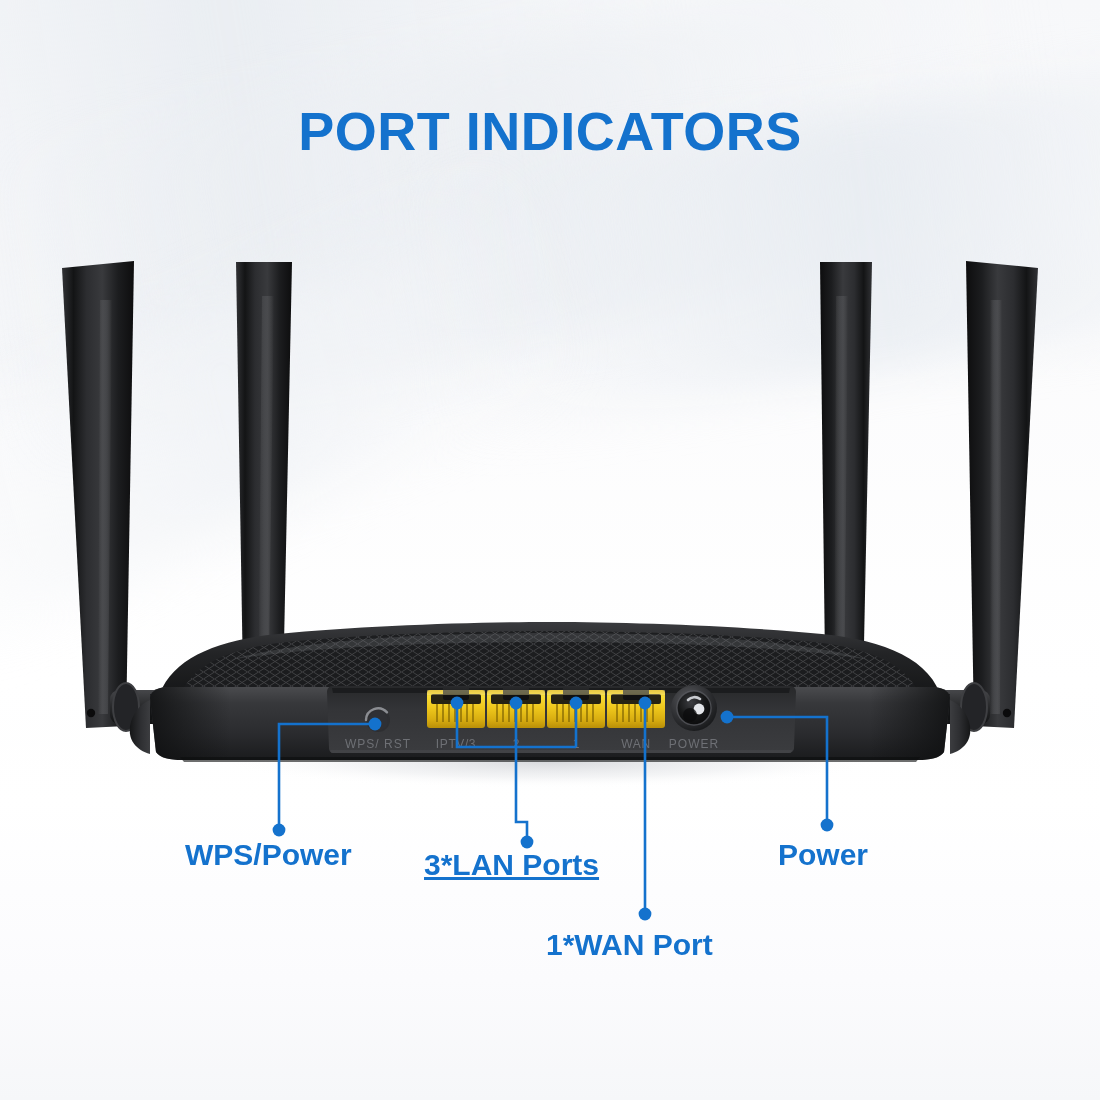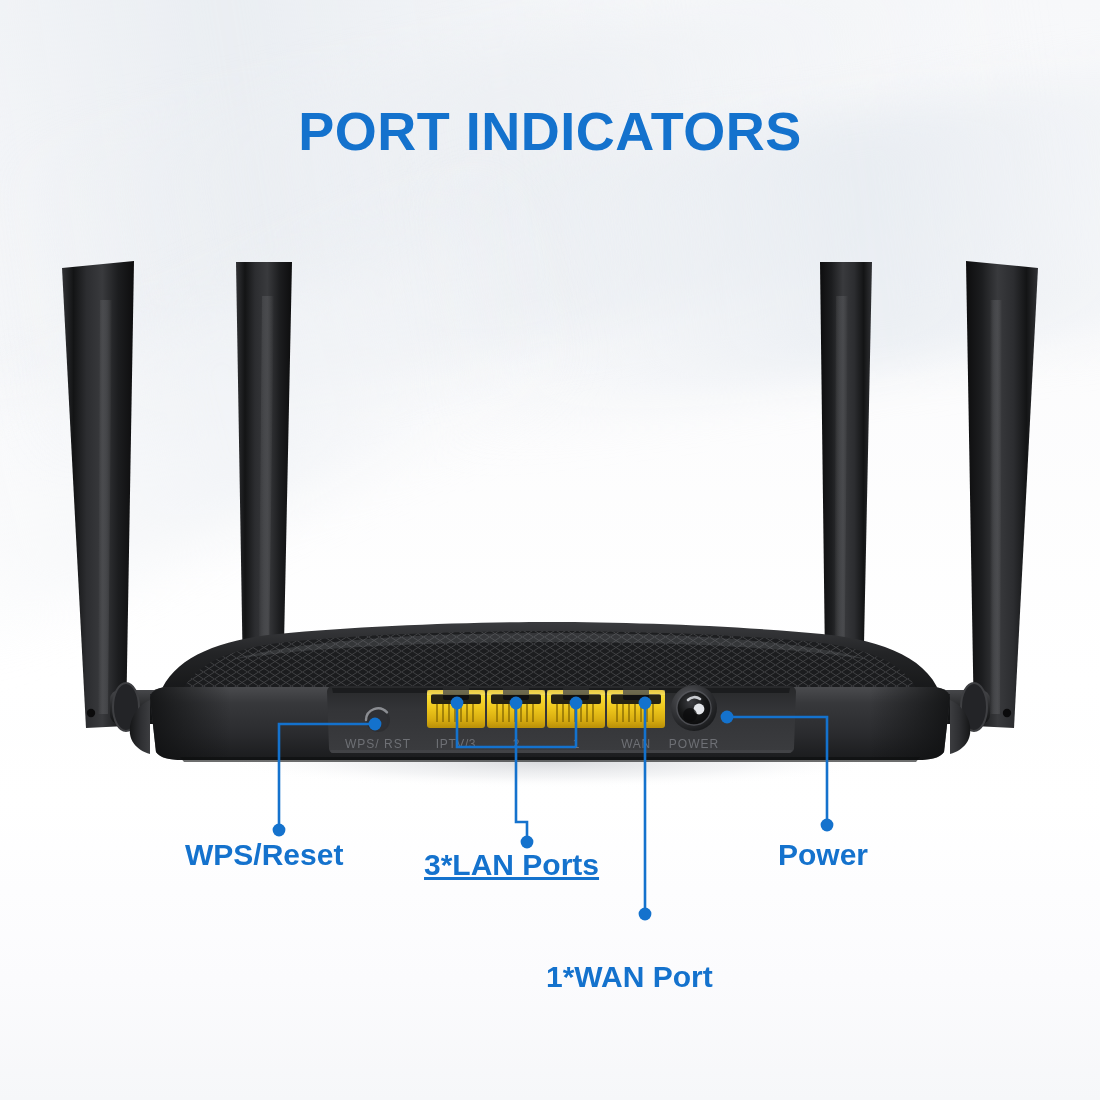--- a/index.html
+++ b/index.html
@@ -60,21 +60,21 @@
   #router{position:absolute;left:0;top:0;width:1100px;height:1100px;}
 
   
   #callouts{position:absolute;left:0;top:0;width:1100px;height:1100px;}
   .label{
     position:absolute;
     color:#1472cd;font-weight:bold;white-space:nowrap;
   }
   .lbl-wps{left:185px;top:838px;font-size:30px;}
   .lbl-lan{left:424px;top:848px;font-size:30px;text-decoration:underline;}
-  .lbl-wan{left:546px;top:928px;font-size:30px;margin-top:32px;}
+  .lbl-wan{left:546px;top:928px;font-size:30px;}
   .lbl-pow{left:778px;top:838px;font-size:30px;}
 </style>
 </head>
 <body>
 
 <div id="stage">
 
   <div class="bg-base"></div>
   <div class="bg-streak streak-a"></div>
   <div class="bg-streak streak-b"></div>
@@ -363,18 +363,18 @@
       <circle cx="516" cy="703" r="6.4"></circle>
       <circle cx="576" cy="703" r="6.4"></circle>
       <circle cx="527" cy="842" r="6.4"></circle>
       <circle cx="645" cy="703" r="6.4"></circle>
       <circle cx="645" cy="914" r="6.4"></circle>
       <circle cx="727" cy="717" r="6.4"></circle>
       <circle cx="827" cy="825" r="6.4"></circle>
     </g>
   </svg>
 
-  <div class="label lbl-wps">WPS/Reset</div>
+  <div class="label lbl-wps">WPS/Power</div>
   <div class="label lbl-lan">3*LAN Ports</div>
   <div class="label lbl-wan">1*WAN Port</div>
   <div class="label lbl-pow">Power</div>
 
 </div>
 
 </body></html>

